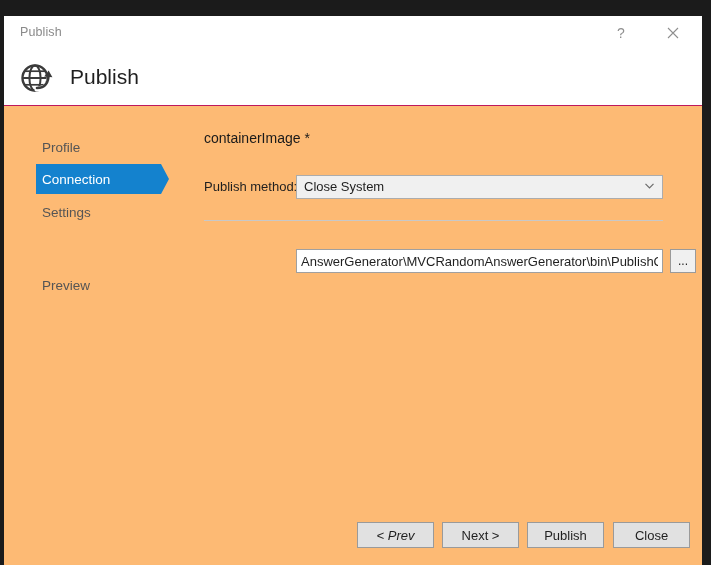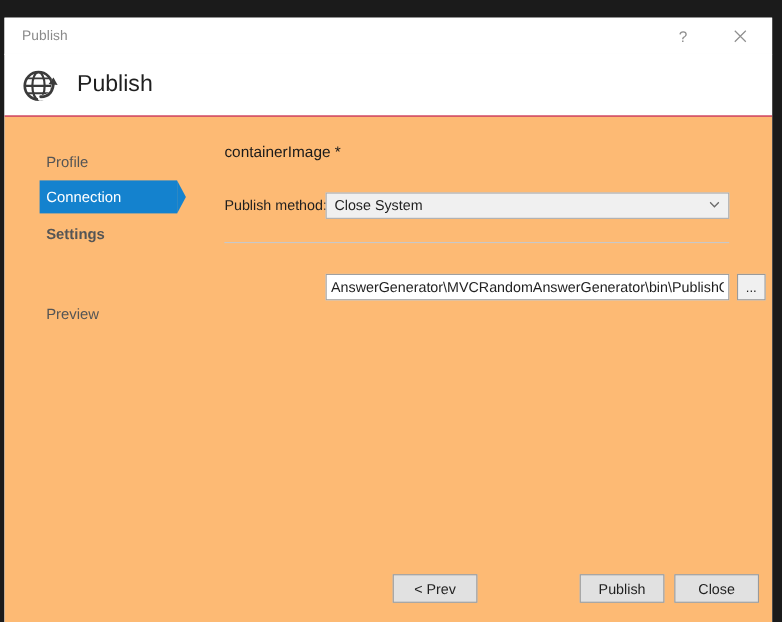--- a/index.html
+++ b/index.html
@@ -242,21 +242,21 @@
     height: 26px;
     background: #e1e1e1;
     border: 1px solid #9a9a9a;
     box-sizing: border-box;
     font-family: "Liberation Sans", sans-serif;
     font-size: 13px;
     color: #1f1f1f;
     cursor: default;
     padding: 0;
   }
-  #btn-prev    { left: 353px; }
+  #btn-prev    { left: 353px; font-style: italic; }
   #btn-next    { left: 438px; }
   #btn-publish { left: 523px; }
   #btn-close   { left: 609px; }
 </style>
 </head>
 <body>
 
 <div id="dialog">
 
   <div id="titlebar">
@@ -292,21 +292,21 @@
     <div id="sidebar">
       <div class="nav-item" style="top:26px;">
         <span>Profile</span>
       </div>
 
       <div class="nav-item selected" style="top:58px;">
         <span>Connection</span>
       </div>
       <div class="nav-arrow" style="top:58px;"></div>
 
-      <div class="nav-item" style="top:91px;font-weight:bold;">
+      <div class="nav-item" style="top:91px;">
         <span>Settings</span>
       </div>
 
       <div class="nav-item" style="top:124px;margin-top:40px;">
         <span>Preview</span>
       </div>
     </div>
 
     <div id="main">
 
@@ -328,18 +328,19 @@
       <div class="field-row" id="target-row">
 
         <input id="target-input" type="text" value="AnswerGenerator\MVCRandomAnswerGenerator\bin\PublishOutput" style="">
 
         <button id="browse-btn">...</button>
       </div>
     </div>
 
     <div id="footer">
       <button class="dlg-btn" id="btn-prev">&lt; Prev</button>
+      <button class="dlg-btn" id="btn-next">Next &gt;</button>
       <button class="dlg-btn" id="btn-publish">Publish</button>
       <button class="dlg-btn" id="btn-close">Close</button>
     </div>
 
   </div>
 </div>
 
 </body></html>

